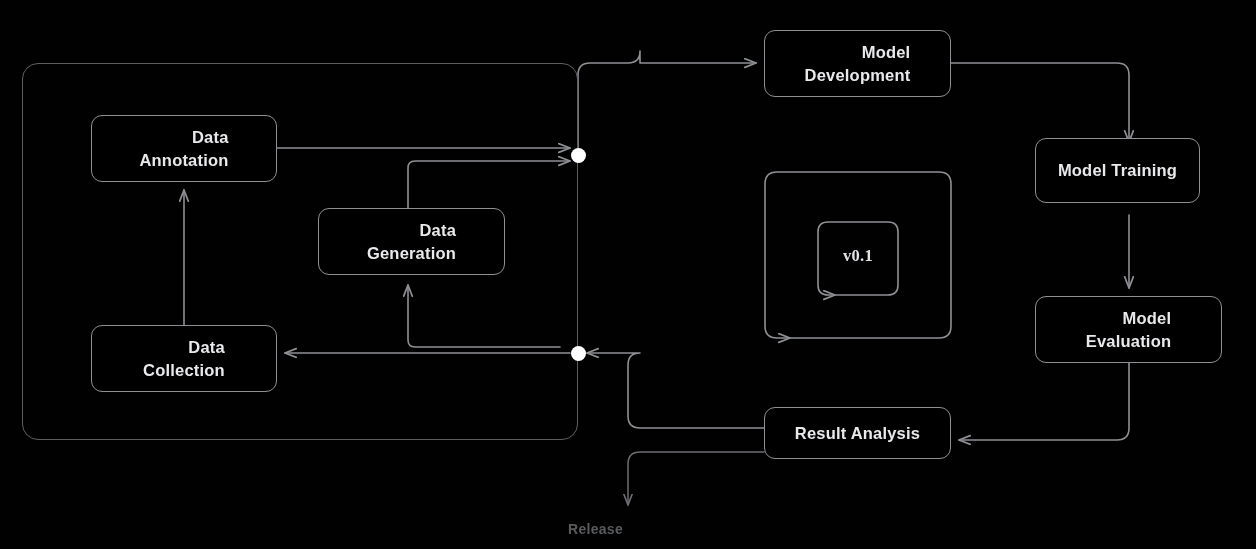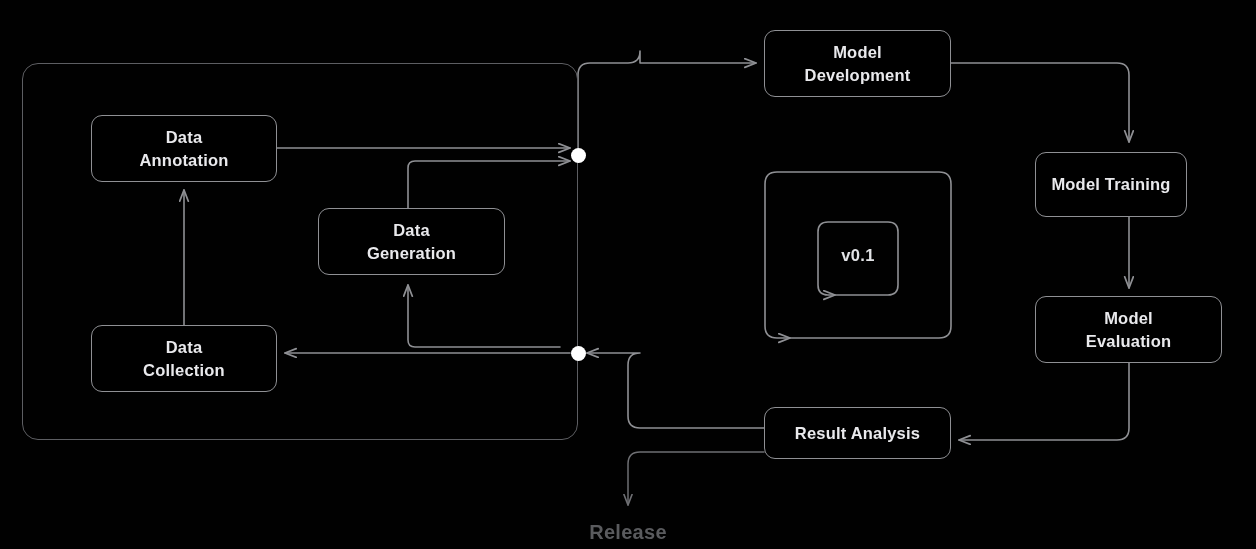--- a/index.html
+++ b/index.html
@@ -28,21 +28,21 @@
   .node {
     position: absolute;
     box-sizing: border-box;
     border: 1.6px solid #8f9094;
     border-radius: 11px;
     background: #000000;
     color: #e9e9ec;
     display: flex;
     align-items: center;
     justify-content: center;
-    text-align: center;
+    text-align: right;
     font-size: 16.5px;
     font-weight: 600;
     letter-spacing: .2px;
     line-height: 1.35;
     white-space: pre-line;
     z-index: 3;
   }
   .group-frame {
     position: absolute;
     box-sizing: border-box;
@@ -56,25 +56,25 @@
     color: #e2e3e6;
     font-size: 16.5px;
     font-weight: 600;
     letter-spacing: .3px;
     z-index: 4;
     text-align: center;
   }
   .release-label {
     position: absolute;
     color: #5a5b5e;
-    font-size: 20px;
+    font-size: 14px;
     font-weight: 600;
     letter-spacing: .3px;
     z-index: 4;
-    text-align: center;
+    text-align: left;
   }
   .junction {
     position: absolute;
     width: 15px;
     height: 15px;
     border-radius: 50%;
     background: #ffffff;
     z-index: 5;
   }
 </style>
@@ -121,35 +121,35 @@
     </g>
 
     <g fill="none" stroke="#6e6f73" stroke-width="1.5" stroke-linecap="round" stroke-linejoin="round">
       <path d="M764,452 L640,452 Q628,452 628,464 L628,505" marker-end="url(#ah-dim)"></path>
     </g>
   </svg>
 
   <div class="group-frame" style="left:22px; top:63px; width:556px; height:377px;"></div>
 
 
-  <div class="loop-label" style="left:818px; top:246px; width:80px;">v0.1</div>
+  <div class="loop-label" style="left:818px; top:246px; width:80px;font-family:Liberation Serif, serif;">v0.1</div>
 
   <div class="node" style="left:91px; top:115px; width:186px; height:67px;">Data
 Annotation</div>
 
   <div class="node" style="left:318px; top:208px; width:187px; height:67px;">Data
 Generation</div>
 
   <div class="node" style="left:91px; top:325px; width:186px; height:67px;">Data
 Collection</div>
 
   <div class="node" style="left:764px; top:30px; width:187px; height:67px;">Model
 Development</div>
 
-  <div class="node" style="left:1035px; top:152px; width:152px; height:65px;">Model Training</div>
+  <div class="node" style="left:1035px; top:138px; width:165px; height:65px;">Model Training</div>
 
   <div class="node" style="left:1035px; top:296px; width:187px; height:67px;">Model
 Evaluation</div>
 
   <div class="node" style="left:764px; top:407px; width:187px; height:52px;">Result Analysis</div>
 
   <div class="junction" style="left:571px; top:148px;"></div>
 
   <div class="junction" style="left:571px; top:346px;"></div>
 

